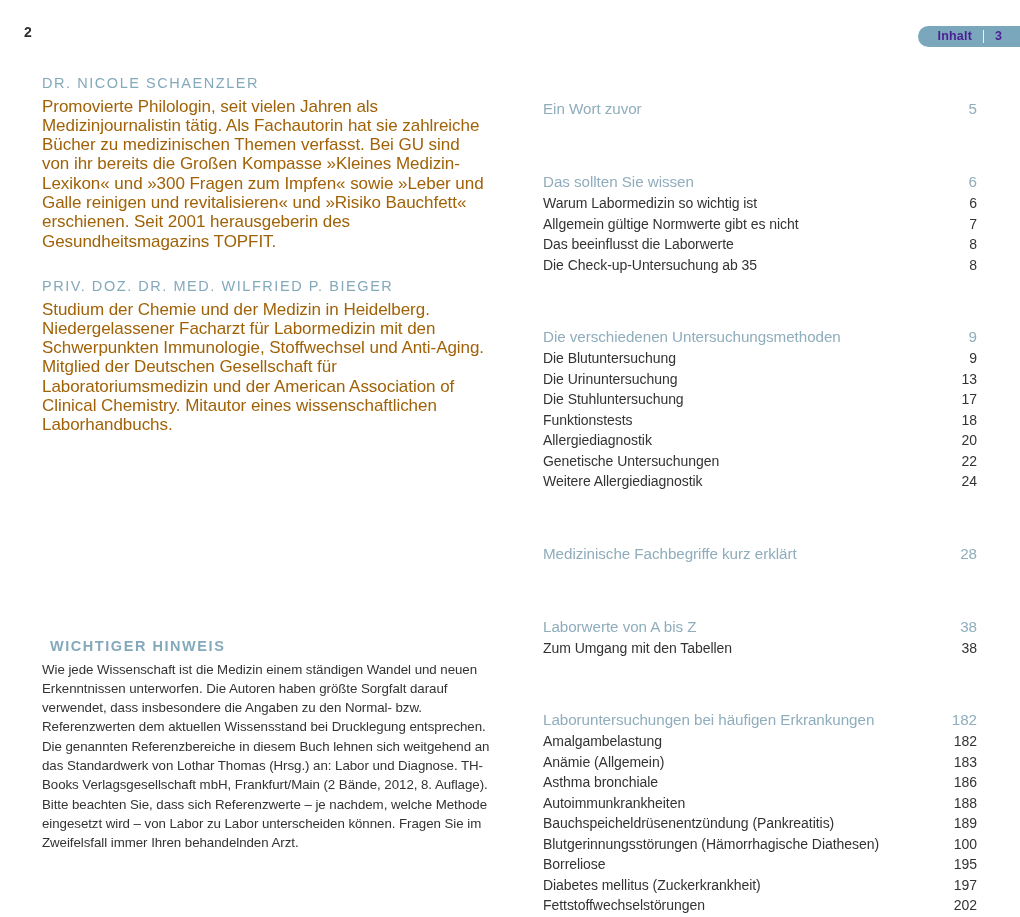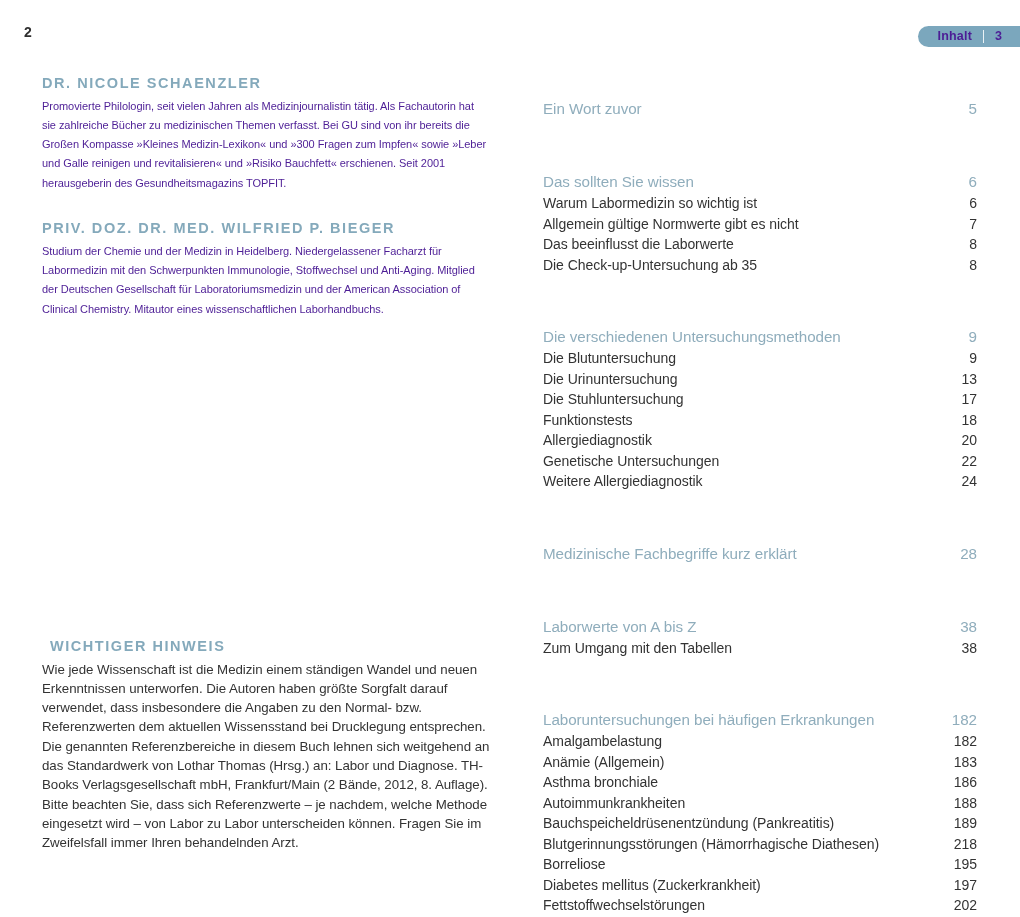--- a/index.html
+++ b/index.html
@@ -74,30 +74,30 @@
     position: absolute;
     left: 543px; top: 74px;
     width: 434px;
   }
 
   
   .bio { margin-bottom: 26px; }
   .bio-heading {
     color: #84a9bb;
     font-size: 14.5px;
-    font-weight: 700;
+    font-weight: 400;
     letter-spacing: 1.55px;
     margin: 0 0 3px 0;
     line-height: 1.35;
     white-space: nowrap;
   }
   .bio-body {
-    font-size: 11px;
+    font-size: 17px;
     line-height: 19.3px;
-    color: #4c1d95;
+    color: #a16207;
     margin: 0;
     letter-spacing: -0.05px;
   }
   .notice {
     position: absolute;
     left: 42px; top: 637px;
     width: 452px;
   }
   .notice-heading {
     color: #84a9bb;
@@ -343,21 +343,21 @@
             <span class="page-no">188</span>
           </div>
           <div class="toc-line toc-entry">
             <span class="label">Bauchspeicheldrüsenentzündung (Pankreatitis)</span>
             <span class="leader"></span>
             <span class="page-no">189</span>
           </div>
           <div class="toc-line toc-entry">
             <span class="label">Blutgerinnungsstörungen (Hämorrhagische Diathesen)</span>
             <span class="leader"></span>
-            <span class="page-no">218</span>
+            <span class="page-no">100</span>
           </div>
           <div class="toc-line toc-entry">
             <span class="label">Borreliose</span>
             <span class="leader"></span>
             <span class="page-no">195</span>
           </div>
           <div class="toc-line toc-entry">
             <span class="label">Diabetes mellitus (Zuckerkrankheit)</span>
             <span class="leader"></span>
             <span class="page-no">197</span>

